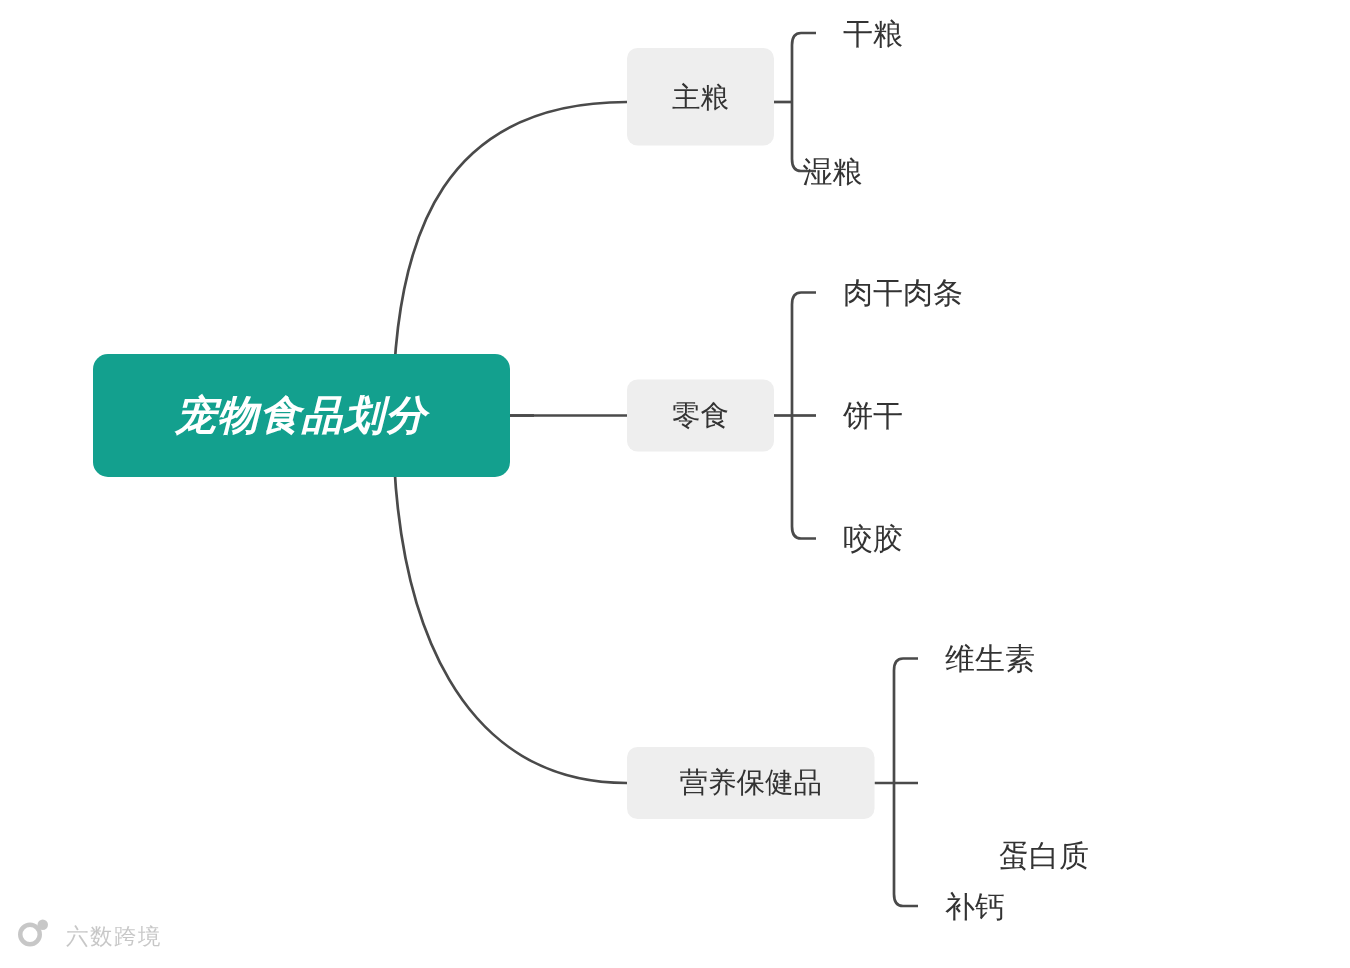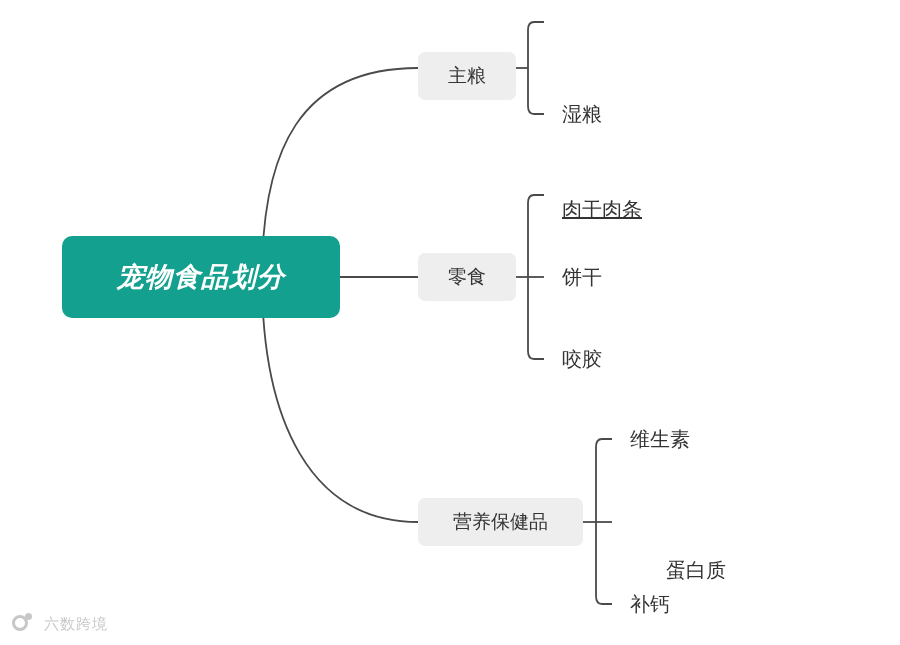--- a/index.html
+++ b/index.html
@@ -118,31 +118,34 @@
 
     <path d="M 583 522 L 596 522" stroke="#4a4a4a" stroke-width="1.8" fill="none"></path>
     <path d="M 612 439 L 602 439 Q 596 439 596 447 L 596 596 Q 596 604 602 604 L 612 604" stroke="#4a4a4a" stroke-width="1.8" fill="none"></path>
     <path d="M 596 522 L 612 522" stroke="#4a4a4a" stroke-width="1.8" fill="none"></path>
   </svg>
 
   <div class="node root-node" style="left:62px; top:236px; width:278px; height:82px;">
     <span>宠物食品划分</span>
   </div>
 
-  <div class="node branch-node" style="left:418px; top:52px; width:98px; height:48px;">
+  <div class="node branch-node" style="left:418px; top:32px; width:98px; height:65px;">
     <span>主粮</span>
   </div>
-  <div class="node leaf-node" style="left:562px; top:97px; width:180px; height:34px;">
+  <div class="node leaf-node" style="left:562px; top:5px; width:180px; height:34px;">
+    <span>干粮</span>
+  </div>
+  <div class="node leaf-node" style="left:535px; top:97px; width:180px; height:34px;">
     <span>湿粮</span>
   </div>
 
   <div class="node branch-node" style="left:418px; top:253px; width:98px; height:48px;">
     <span>零食</span>
   </div>
-  <div class="node leaf-node" style="left:562px; top:192px; width:200px; height:34px;text-decoration:underline;">
+  <div class="node leaf-node" style="left:562px; top:178px; width:200px; height:34px;">
     <span>肉干肉条</span>
   </div>
   <div class="node leaf-node" style="left:562px; top:260px; width:200px; height:34px;">
     <span>饼干</span>
   </div>
   <div class="node leaf-node" style="left:562px; top:342px; width:200px; height:34px;text-align:center;">
     <span>咬胶</span>
   </div>
 
   <div class="node branch-node" style="left:418px; top:498px; width:165px; height:48px;justify-content:center;">

